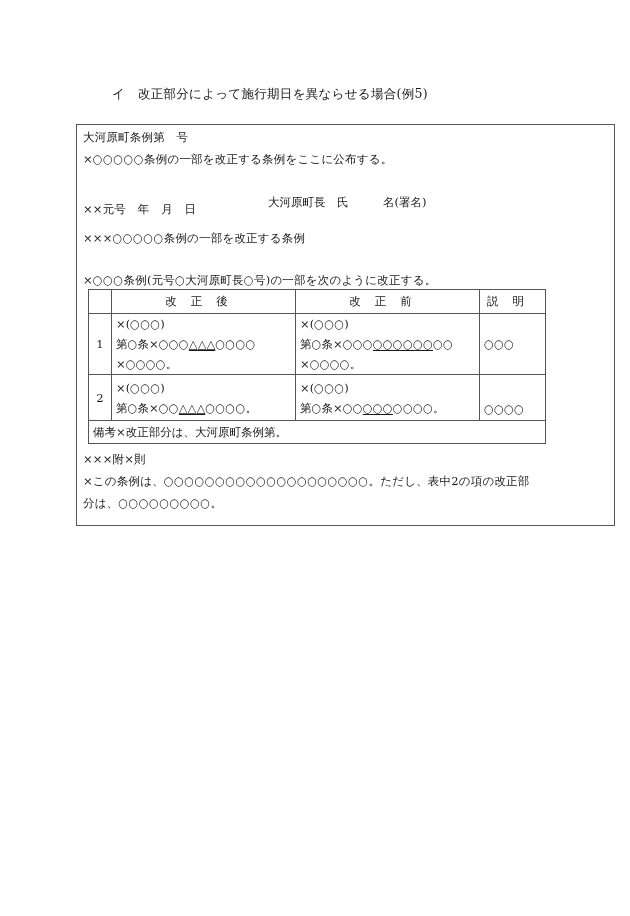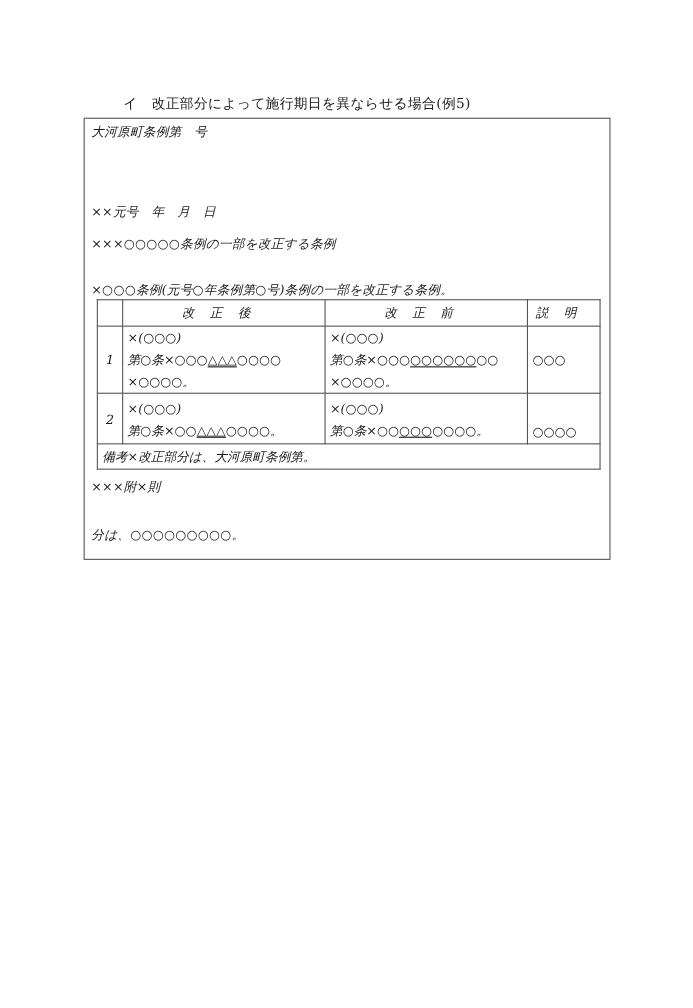--- a/index.html
+++ b/index.html
@@ -1,20 +1,20 @@
 <!DOCTYPE html>
 <html><head>
   <meta charset="utf-8">
   <style>
     html, body { margin: 0; padding: 0; background: #ffffff; }
     body { width: 630px; height: 916px; position: relative; overflow: hidden;
            font-family: "DejaVu Serif", "Liberation Serif", serif; color: #1a1a1a; }
     .heading { position: absolute; left: 112px; top: 86px; font-size: 12.5px; letter-spacing: 0.3px; white-space: nowrap; text-align: center; }
-    .box { position: absolute; left: 76px; top: 107px; width: 479px; height: 402px;
-           border: 1px solid #555; box-sizing: border-box; font-style: italic; }
+    .box { position: absolute; left: 76px; top: 124px; width: 539px; height: 402px;
+           border: 1px solid #555; box-sizing: border-box; }
     .line { position: absolute; left: 6px; font-size: 11.5px; white-space: nowrap; letter-spacing: 0.2px; }
     .sig { position: absolute; left: 191px; font-size: 11.5px; white-space: nowrap; }
     table.amend { position: absolute; left: 11px; top: 164px; width: 457px; border-collapse: collapse;
                   font-size: 11.5px; table-layout: fixed; }
     table.amend td, table.amend th { border: 1px solid #555; padding: 0 4px; vertical-align: middle; font-weight: normal; white-space: nowrap; }
     table.amend th { height: 23px; letter-spacing: 14px; }
     th.col-desc { letter-spacing: 6px; }
     td.num { text-align: center; padding: 0; }
     td.cell-text { line-height: 20px; padding-top: 1px; padding-bottom: 1px; }
     td.desc { vertical-align: middle; }
@@ -23,23 +23,25 @@
     tr.note td { height: 22px; }
     .u { text-decoration: underline; text-underline-offset: 2px; }
   </style>
 </head>
 <body>
 
 <div class="heading">イ　改正部分によって施行期日を異ならせる場合(例5)</div>
 
 <div class="box">
   <div class="line" style="top:5px;">大河原町条例第　号</div>
+  <div class="line" style="top:27px;">×○○○○○条例の一部を改正する条例をここに公布する。</div>
   <div class="line" style="top:49px;margin-top:28px;">××元号　年　月　日</div>
+  <div class="sig" style="top:70px;">大河原町長　氏　　　名(署名)</div>
   <div class="line" style="top:106px;text-align:right;">×××○○○○○条例の一部を改正する条例</div>
-  <div class="line" style="top:148px;">×○○○条例(元号○年条例第○号)条例の一部を改正する条例。</div>
+  <div class="line" style="top:148px;">×○○○条例(元号○大河原町長○号)の一部を次のように改正する。</div>
 
   <table class="amend">
     <colgroup>
       <col style="width:23px">
       <col style="width:184px">
       <col style="width:184px">
       <col style="width:66px">
     </colgroup>
     <tbody>
         <tr>
@@ -74,14 +76,15 @@
       </td>
       <td class="desc" style="vertical-align:bottom; padding-bottom:4px;">○○○○</td>
     </tr>
     <tr class="note">
       <td colspan="4">備考×改正部分は、大河原町条例第。</td>
     </tr>
   </tbody>
     </table>
 
   <div class="line" style="top:327px;">×××附×則</div>
+  <div class="line" style="top:349px;">×この条例は、○○○○○○○○○○○○○○○○○○○○。ただし、表中2の項の改正部</div>
   <div class="line" style="top:371px;">分は、○○○○○○○○○。</div>
 </div>
 
 </body></html>

